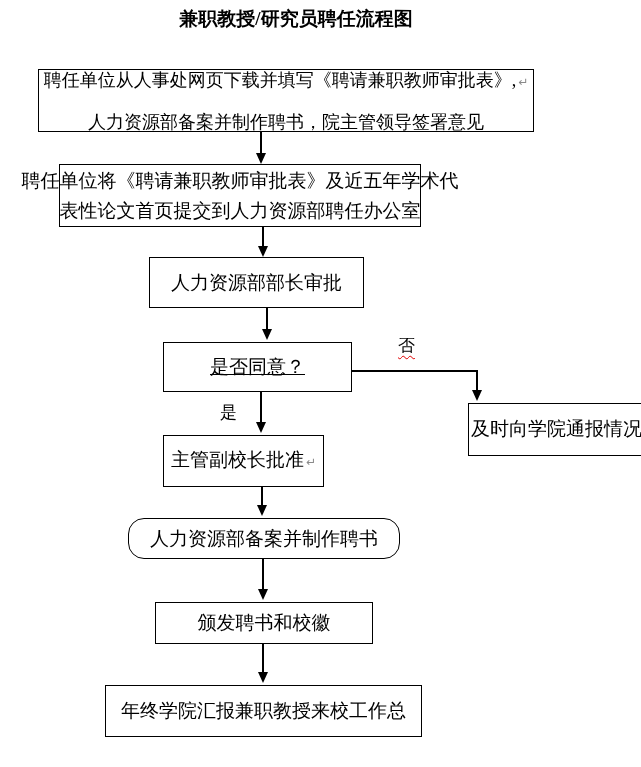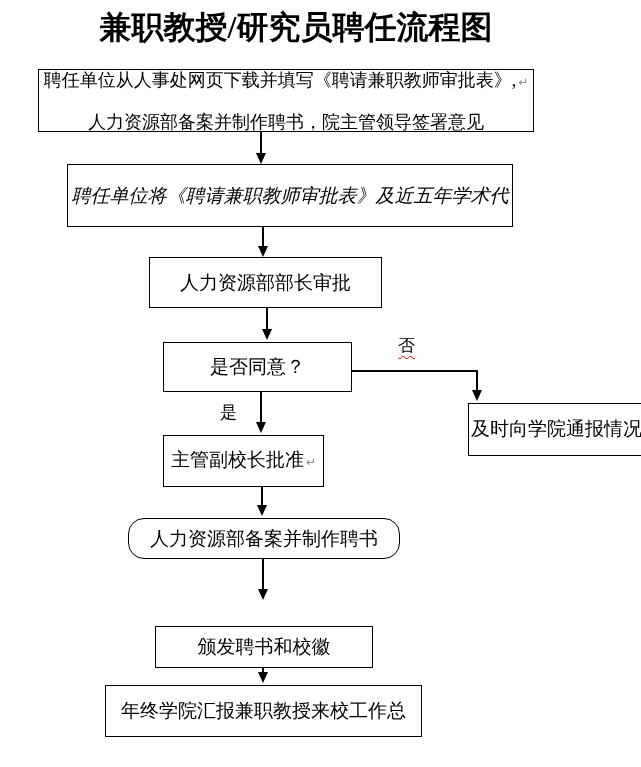--- a/index.html
+++ b/index.html
@@ -10,21 +10,21 @@
     background: #ffffff;
     font-family: "Liberation Serif", "DejaVu Serif", serif;
     color: #000000;
     overflow: hidden;
   }
   .page-title {
     position: absolute;
     top: 6px;
     left: 296px;
     transform: translateX(-50%);
-    font-size: 32px;
+    font-size: 19px;
     font-weight: bold;
     white-space: nowrap;
     letter-spacing: 0px;
   }
   .flow-svg {
     position: absolute;
     left: 0; top: 0;
     width: 641px; height: 767px;
     pointer-events: none;
   }
@@ -113,48 +113,49 @@
         <polygon points="263,683 258,672 268,672" stroke="none"></polygon>
       </g>
     </g>
   </svg>
 
   <div class="box small-font" style="left:38px; top:69px; width:496px; height:63px;gap:10px;">
     <div class="bline"><span>聘任单位从人事处网页下载并填写《聘请兼职教师审批表》,</span><span class="mark">↵</span></div>
     <div class="bline">人力资源部备案并制作聘书，院主管领导签署意见</div>
   </div>
 
-  <div class="box" style="left:67px; top:164px; width:446px; height:63px;font-style:italic;">
+  <div class="box" style="left:59px; top:164px; width:362px; height:63px;">
     <div class="bline">聘任单位将《聘请兼职教师审批表》及近五年学术代</div>
+    <div class="bline">表性论文首页提交到人力资源部聘任办公室</div>
   </div>
 
-  <div class="box" style="left:149px; top:257px; width:233px; height:51px;font-family:Liberation Serif, serif;">
+  <div class="box" style="left:149px; top:257px; width:215px; height:51px;font-family:Liberation Serif, serif;">
     <div class="bline">人力资源部部长审批</div>
   </div>
 
-  <div class="box" style="left:163px; top:342px; width:189px; height:50px;">
+  <div class="box" style="left:163px; top:342px; width:189px; height:50px;text-decoration:underline;">
     <div class="bline">是否同意？</div>
   </div>
 
   <div class="branch-label" style="left:220px; top:404px;">是</div>
   <div class="branch-label no-label" style="left:398px; top:337px;">否</div>
 
   <div class="box" style="left:428px; top:403px; width:189px; height:53px;margin-left:40px;">
     <div class="bline"><span>及时向学院通报情况</span><span class="mark">↵</span></div>
   </div>
 
   <div class="box" style="left:163px; top:435px; width:161px; height:52px;">
     <div class="bline"><span>主管副校长批准</span><span class="mark">↵</span></div>
   </div>
 
   <div class="box" style="left:128px; top:518px; width:272px; height:41px;border-radius:16px;">
     <div class="bline">人力资源部备案并制作聘书</div>
   </div>
 
-  <div class="box" style="left:155px; top:602px; width:218px; height:42px;margin-top:24px;">
+  <div class="box" style="left:155px; top:602px; width:218px; height:42px;">
     <div class="bline">颁发聘书和校徽</div>
   </div>
 
   <div class="box" style="left:105px; top:685px; width:317px; height:52px;justify-content:center;">
     <div class="bline">年终学院汇报兼职教授来校工作总</div>
   </div>
 
 </div>
 
 </body></html>

